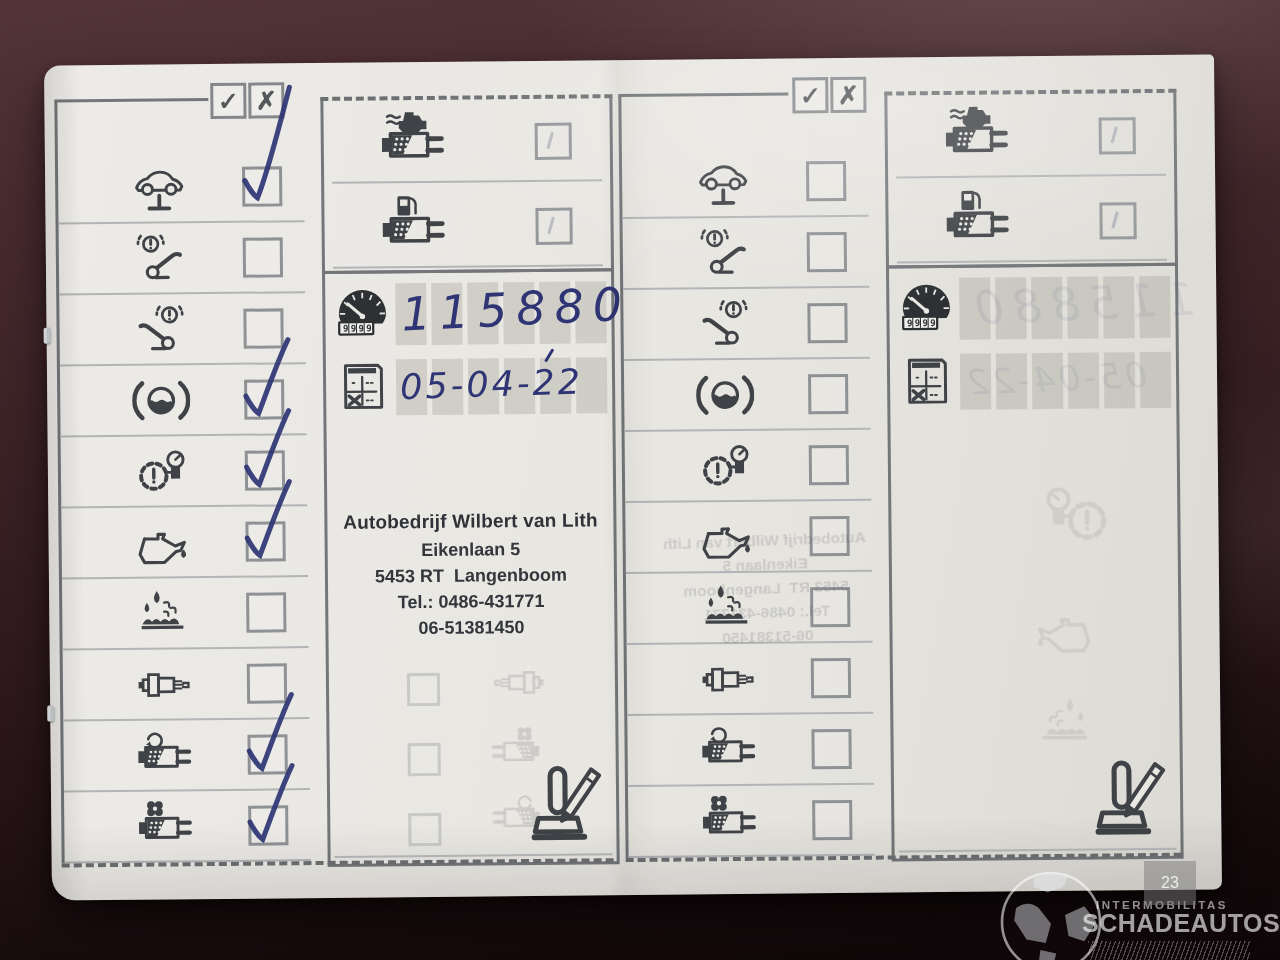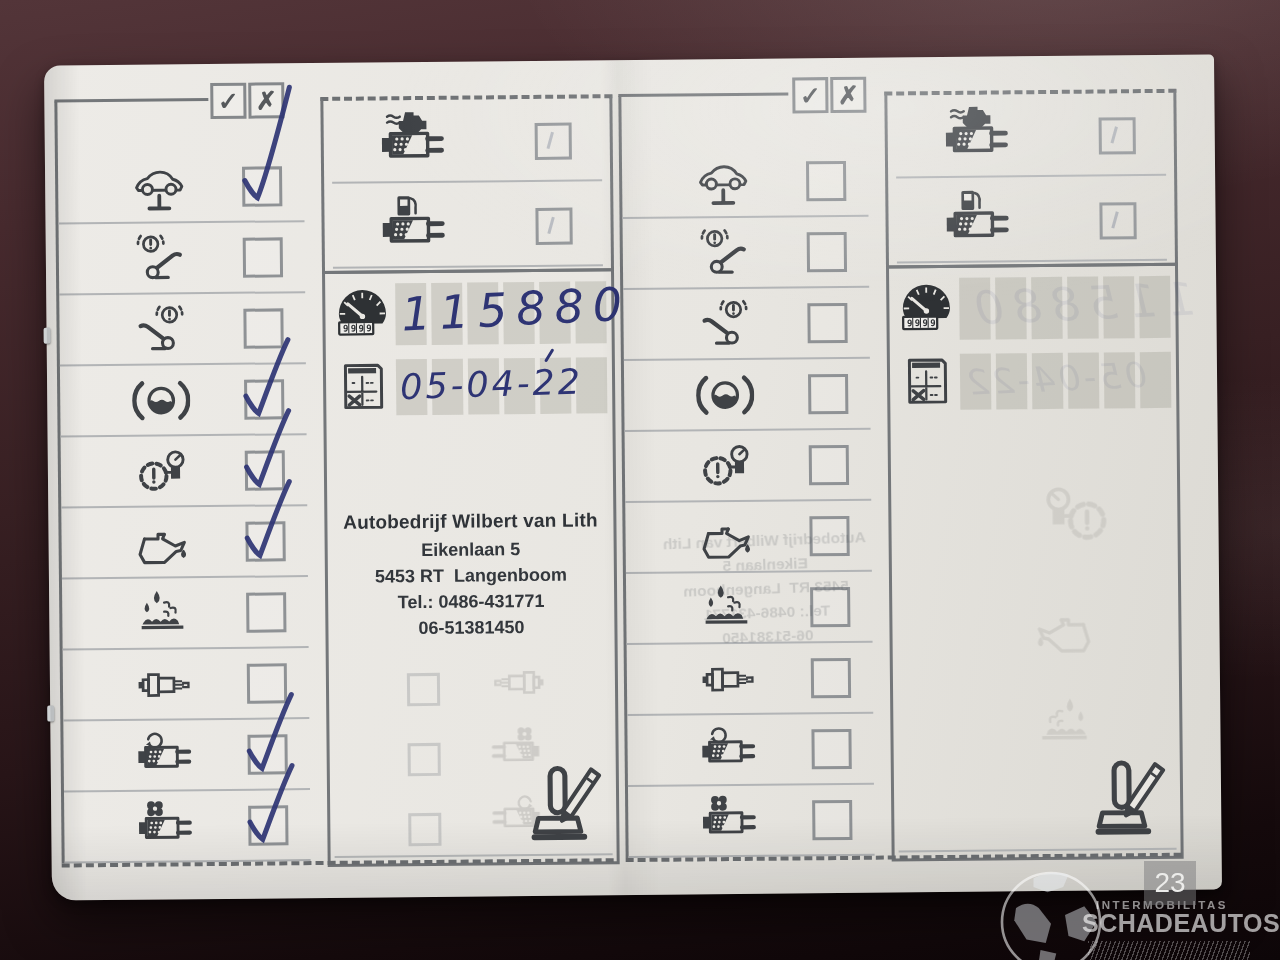--- a/index.html
+++ b/index.html
@@ -90,21 +90,21 @@
   .globe svg{width:100%;height:100%}
   .wm-small{position:absolute;left:1096px;top:889px;font-size:11.5px;letter-spacing:2.5px;
     color:rgba(255,255,255,.55);font-weight:600}
   .wm-large{position:absolute;left:1082px;top:899px;font-size:25px;font-weight:800;letter-spacing:.5px;
     color:rgba(255,255,255,.62)}
   .wm-hatch{position:absolute;left:1088px;top:931px;width:162px;height:23px;opacity:.55;
     background:
       repeating-linear-gradient(110deg,rgba(255,255,255,.5) 0 1.2px,transparent 1.2px 4.2px),
       repeating-linear-gradient(0deg,rgba(0,0,0,.15) 0 1px,transparent 1px 5px)}
   .page-number{position:absolute;left:1144px;top:861px;width:52px;height:44px;z-index:9;
-    background:rgba(122,122,124,.5);color:#ececea;font-size:28px;
+    background:rgba(122,122,124,.5);color:#ececea;font-size:16px;
     display:flex;align-items:center;justify-content:center}
 </style>
 </head>
 <body>
 
 <div class="scene">
   <div class="page">
     <div class="panel p0">
         <div class="vline"></div>
         <div class="topline"></div>

